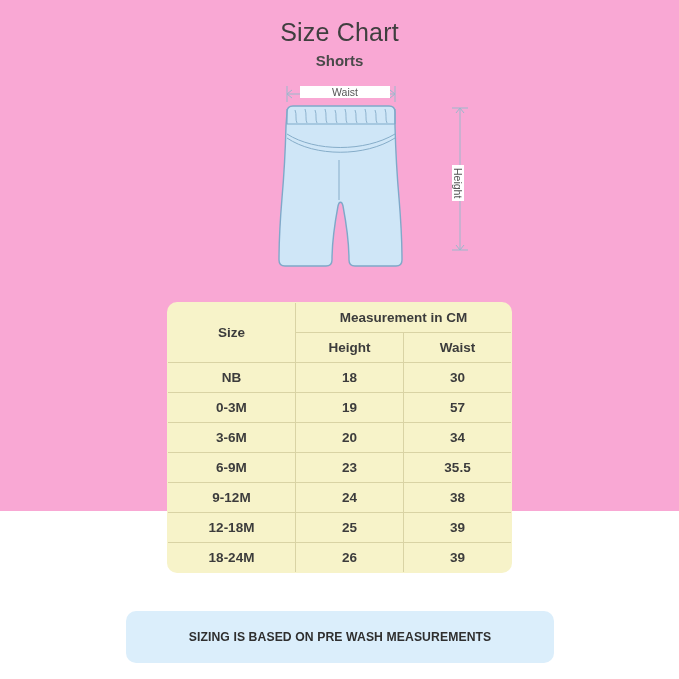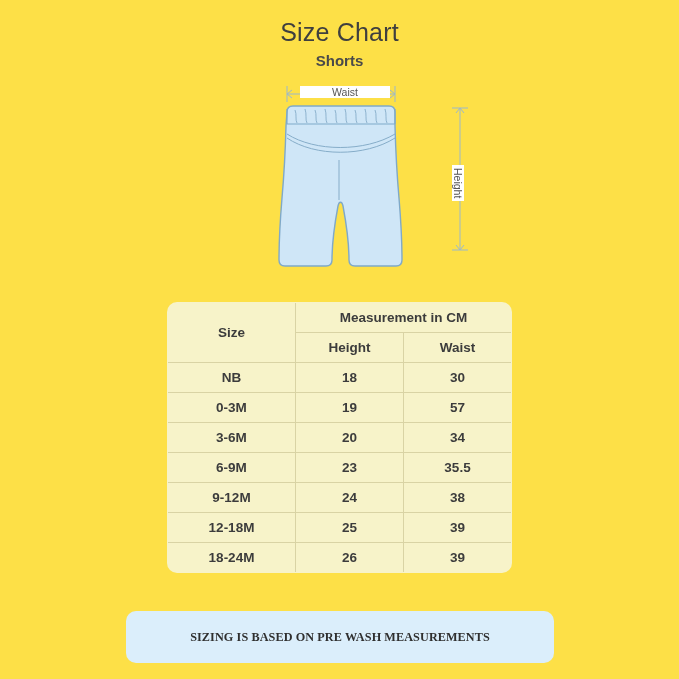--- a/index.html
+++ b/index.html
@@ -7,22 +7,22 @@
     margin: 0; padding: 0;
     width: 679px; height: 679px;
     background: #ffffff;
     font-family: "Liberation Sans", sans-serif;
     color: #3a3a3a;
     overflow: hidden;
   }
   .page {
     position: relative;
     width: 679px;
-    height: 679px;
-    background: #fde047;
+    height: 511px;
+    background: #f9a8d4;
   }
 
   
   .title {
     position: absolute;
     top: 18px; left: 0; right: 0;
     text-align: center;
     font-size: 25px;
     font-weight: 400;
     color: #3f3f3f;
@@ -133,21 +133,20 @@
     flex-direction: column;
     align-items: center;
     justify-content: center;
     gap: 4px;
   }
   .note-line1 {
     font-size: 12.2px;
     font-weight: bold;
     color: #2f2f2f;
     letter-spacing: 0.1px;
-    font-family: Liberation Serif, serif;
   }
   .note-line2 {
     font-size: 11.6px;
     font-weight: bold;
     color: #2f2f2f;
   }
 </style>
 </head>
 <body>
 

